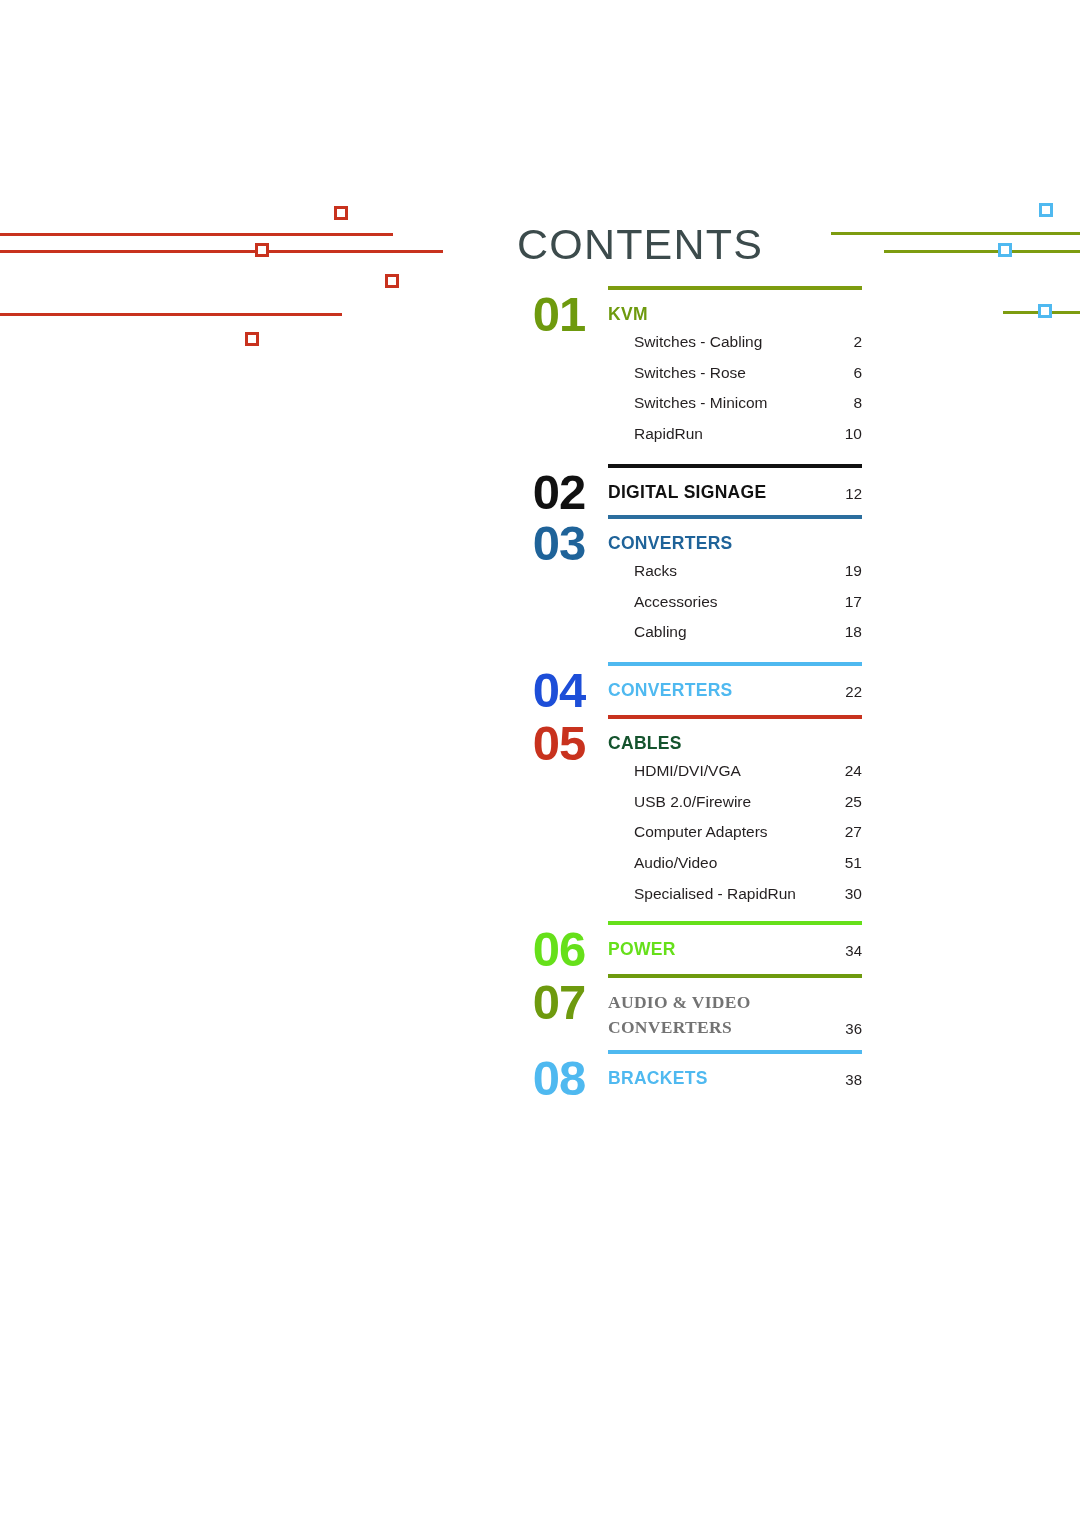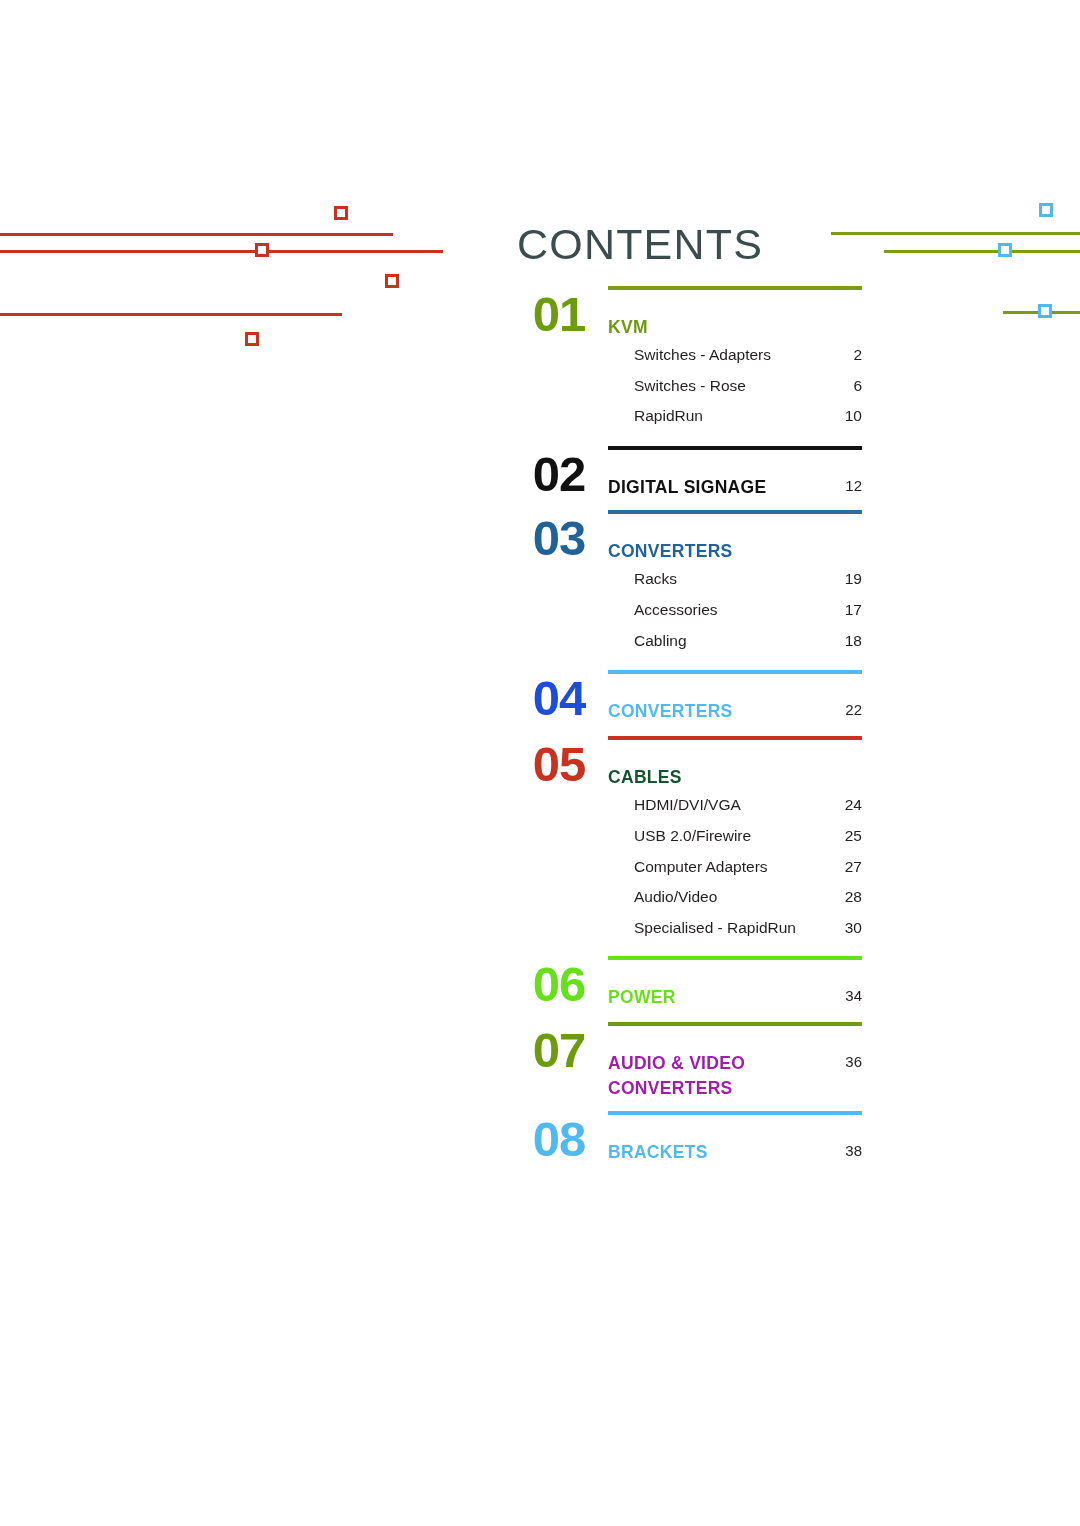--- a/index.html
+++ b/index.html
@@ -70,24 +70,24 @@
     width: 84px;
     text-align: center;
     font-size: 49px;
     line-height: 49px;
     font-weight: 700;
     letter-spacing: -1px;
     font-family: "Liberation Sans", sans-serif;
   }
   .sec-head {
     display: flex;
-    align-items: flex-start;
+    align-items: flex-end;
     justify-content: space-between;
     width: 254px;
-    padding-top: 25px;
+    padding-top: 12px;
   }
   .sec-title {
     font-size: 17.5px;
     line-height: 25px;
     font-weight: 700;
     letter-spacing: 0.3px;
     font-family: "Liberation Sans", sans-serif;
     max-width: 200px;
   }
   .sec-page {
@@ -150,26 +150,30 @@
   <div class="toc" id="toc-root">
       <div class="toc-section" style="margin-bottom: 14px;">
         <div class="toc-rule" style="background: rgb(125, 156, 16);"></div>
         <div class="sec-number" style="color: rgb(110, 154, 14);">01</div>
         <div class="sec-head">
           <div class="sec-title" style="color: rgb(110, 154, 14);">KVM</div>
           <div class="sec-page empty"></div>
         </div>
         <ul class="sub-list">
           <li class="sub-item">
-            <span class="sub-label">Switches - Adapters</span>
+            <span class="sub-label">Switches - Cabling</span>
             <span class="sub-page">2</span>
           </li>
           <li class="sub-item">
             <span class="sub-label">Switches - Rose</span>
             <span class="sub-page">6</span>
+          </li>
+          <li class="sub-item">
+            <span class="sub-label">Switches - Minicom</span>
+            <span class="sub-page">8</span>
           </li>
           <li class="sub-item">
             <span class="sub-label">RapidRun</span>
             <span class="sub-page">10</span>
           </li>
         </ul>
       </div>
       <div class="toc-section" style="margin-bottom: 10px;">
         <div class="toc-rule" style="background: rgb(17, 17, 17);"></div>
         <div class="sec-number" style="color: rgb(17, 17, 17);">02</div>
@@ -223,41 +227,41 @@
           <li class="sub-item">
             <span class="sub-label">USB 2.0/Firewire</span>
             <span class="sub-page">25</span>
           </li>
           <li class="sub-item">
             <span class="sub-label">Computer Adapters</span>
             <span class="sub-page">27</span>
           </li>
           <li class="sub-item">
             <span class="sub-label">Audio/Video</span>
-            <span class="sub-page">28</span>
+            <span class="sub-page">51</span>
           </li>
           <li class="sub-item">
             <span class="sub-label">Specialised - RapidRun</span>
             <span class="sub-page">30</span>
           </li>
         </ul>
       </div>
       <div class="toc-section" style="margin-bottom: 12px;">
         <div class="toc-rule" style="background: rgb(102, 224, 26);"></div>
         <div class="sec-number" style="color: rgb(102, 224, 26);">06</div>
         <div class="sec-head">
           <div class="sec-title" style="color: rgb(102, 224, 26);">POWER</div>
           <div class="sec-page">34</div>
         </div>
       </div>
       <div class="toc-section" style="margin-bottom: 10px;">
         <div class="toc-rule" style="background: rgb(110, 154, 14);"></div>
         <div class="sec-number" style="color: rgb(110, 154, 14);">07</div>
         <div class="sec-head">
-          <div class="sec-title" style="color: #a21caf;">AUDIO &amp; VIDEO CONVERTERS</div>
+          <div class="sec-title" style="color: #737373; font-family: Liberation Serif, serif;">AUDIO &amp; VIDEO CONVERTERS</div>
           <div class="sec-page">36</div>
         </div>
       </div>
       <div class="toc-section" style="margin-bottom: 0px;">
         <div class="toc-rule" style="background: rgb(79, 185, 240);"></div>
         <div class="sec-number" style="color: rgb(79, 185, 240);">08</div>
         <div class="sec-head">
           <div class="sec-title" style="color: rgb(79, 185, 240);">BRACKETS</div>
           <div class="sec-page">38</div>
         </div>

